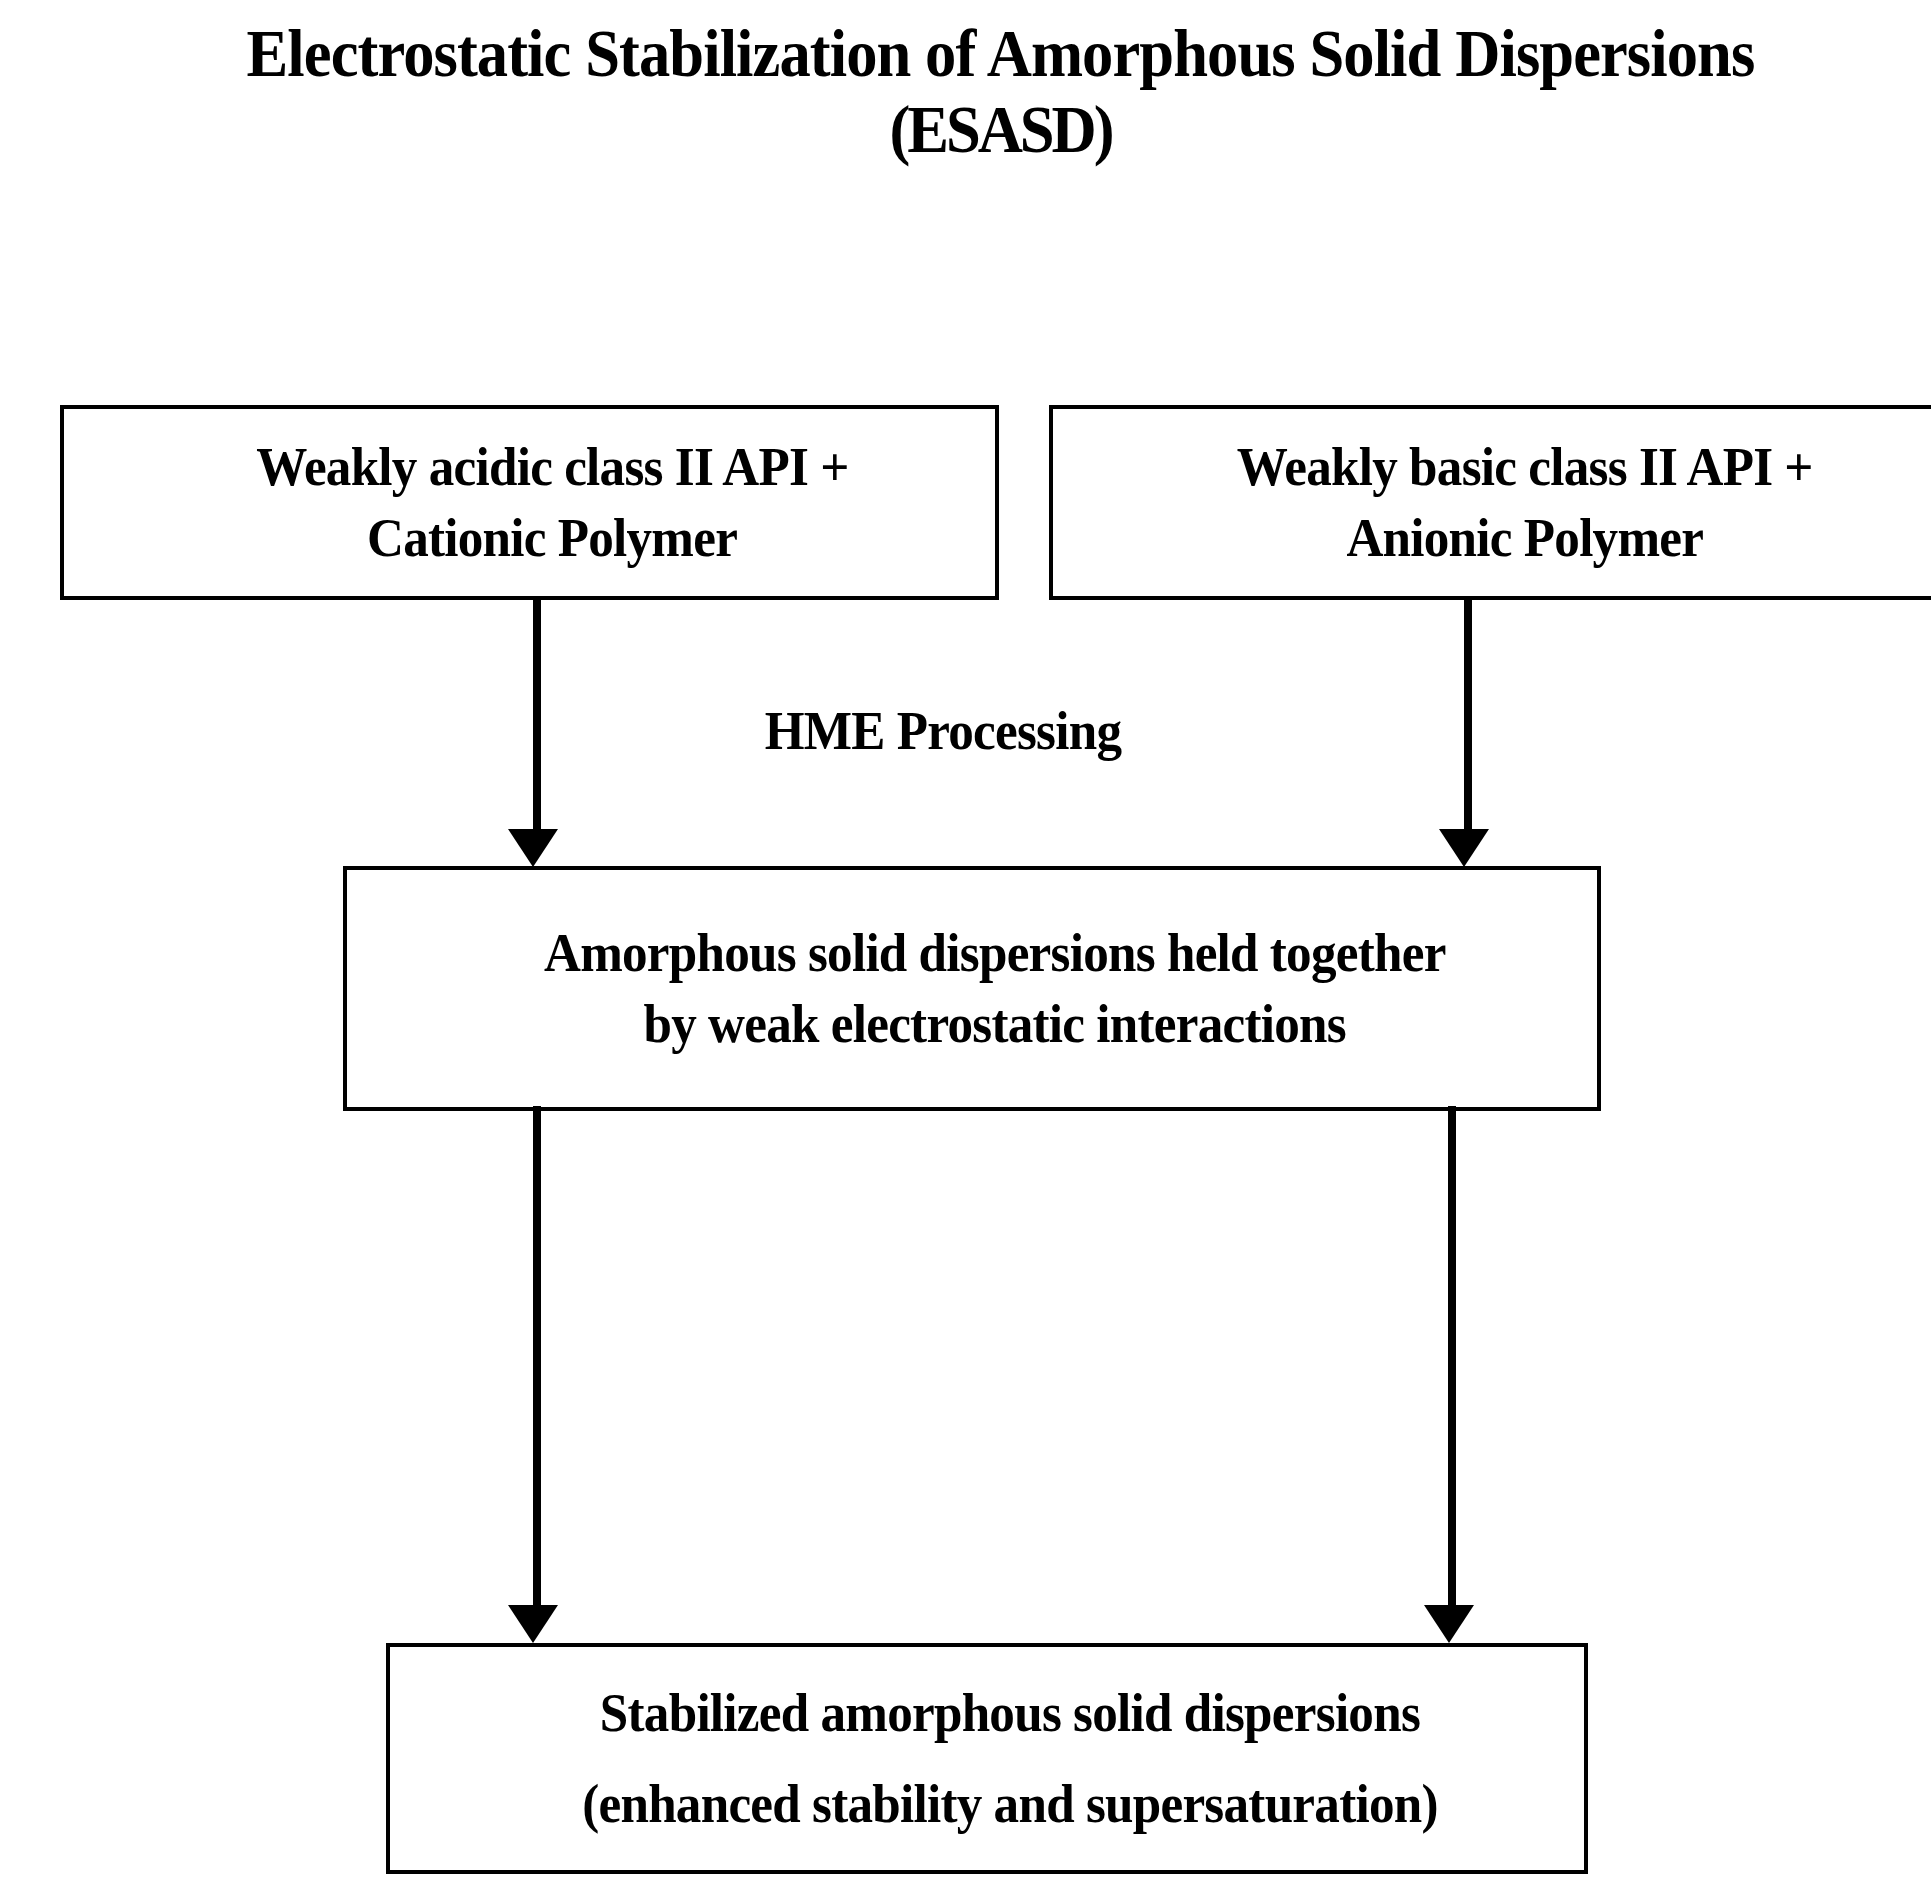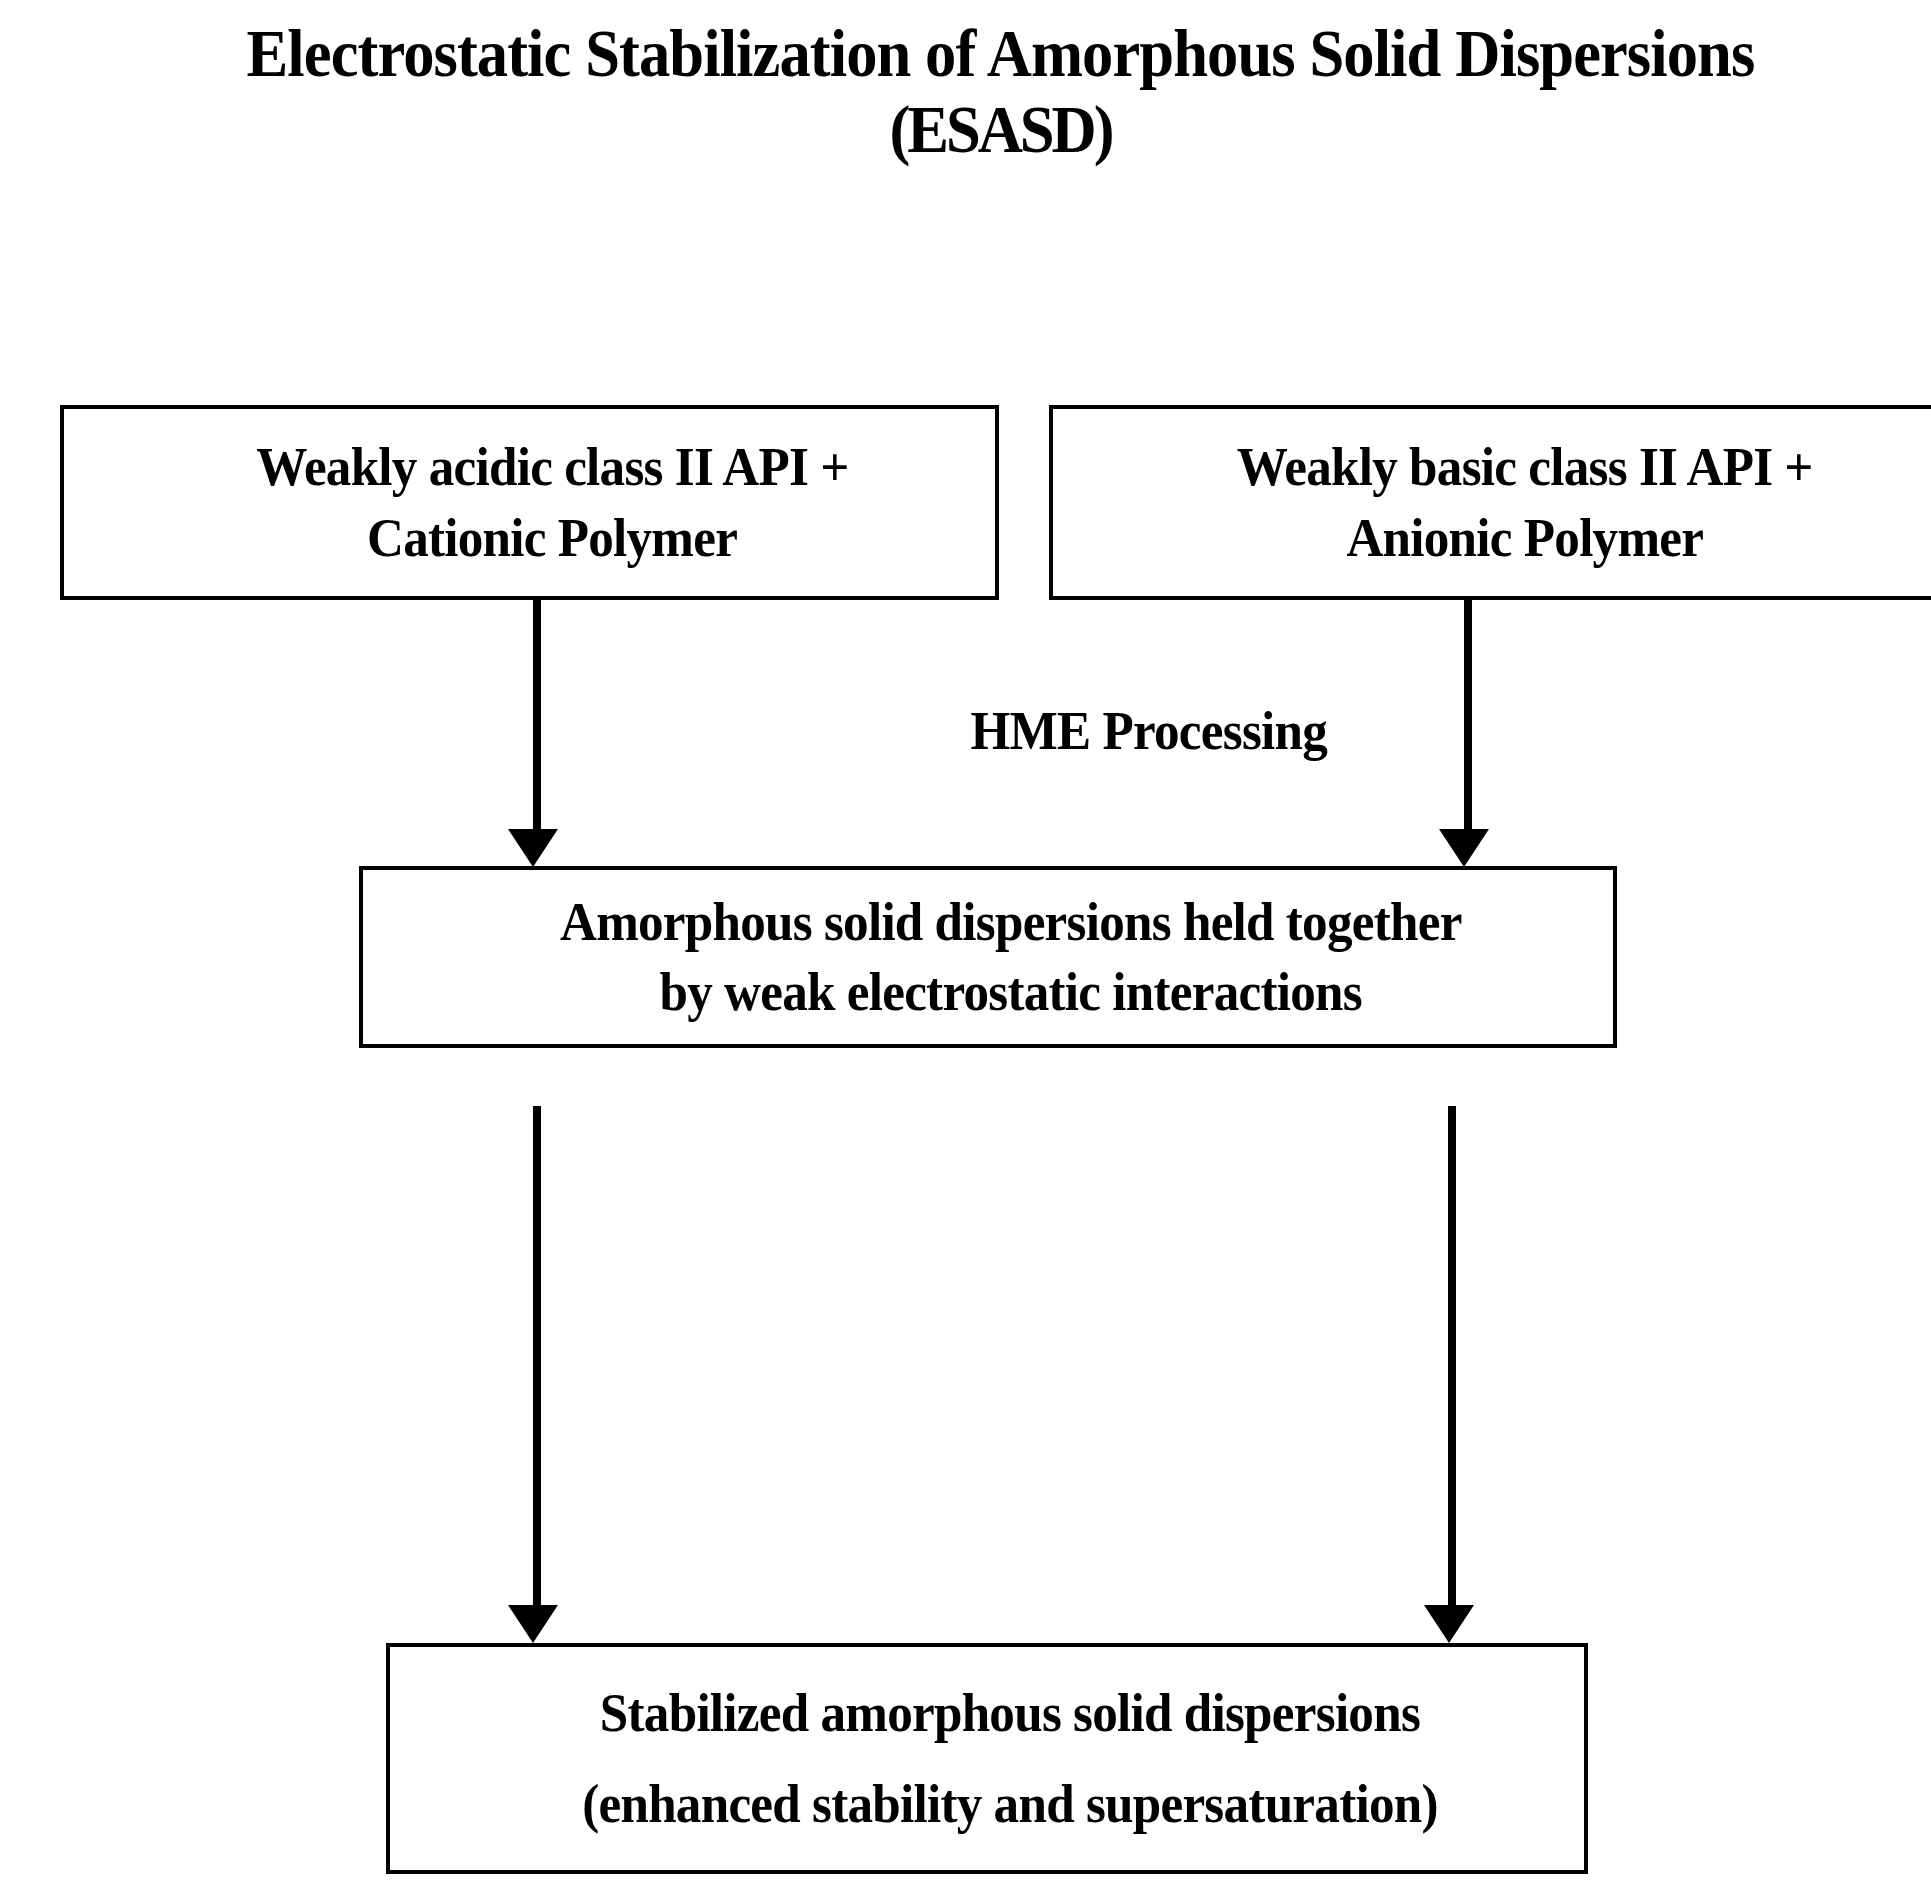--- a/index.html
+++ b/index.html
@@ -63,21 +63,21 @@
     font-size: 55px;
     line-height: 1.28;
     letter-spacing: -0.8px;
     transform: scaleX(0.93);
     transform-origin: center center;
     white-space: nowrap;
   }
 
   #box-acidic   { left: 25px;  top: 405px;  width: 939px; height: 195px; }
   #box-basic    { left: 1014px;top: 405px;  width: 906px; height: 195px; }
-  #box-asd      { left: 324px; top: 866px; width: 1258px; height: 182px; }
+  #box-asd      { left: 308px; top: 866px; width: 1258px; height: 245px; }
   #box-stable   { left: 351px; top: 1643px; width: 1202px; height: 231px; gap: 21px; }
 
   
   .vline {
     position: absolute;
     width: 7.5px;
     background: #000000;
   }
   .arrowhead {
     position: absolute;
@@ -116,24 +116,23 @@
     font-weight: 700;
     font-size: 55px;
     line-height: 1.30;
     letter-spacing: -0.8px;
     transform: scaleX(0.93);
     transform-origin: center center;
     white-space: nowrap;
   }
 
   #label-hme {
-    left: 551px;
+    left: 524px;
     top: 695px;
     width: 768px;
-    text-align: right;
   }
   #label-conditioning {
     left: 584px;
     top: 1189px;
     width: 751px;
   }
 </style>
 </head>
 <body>
 

